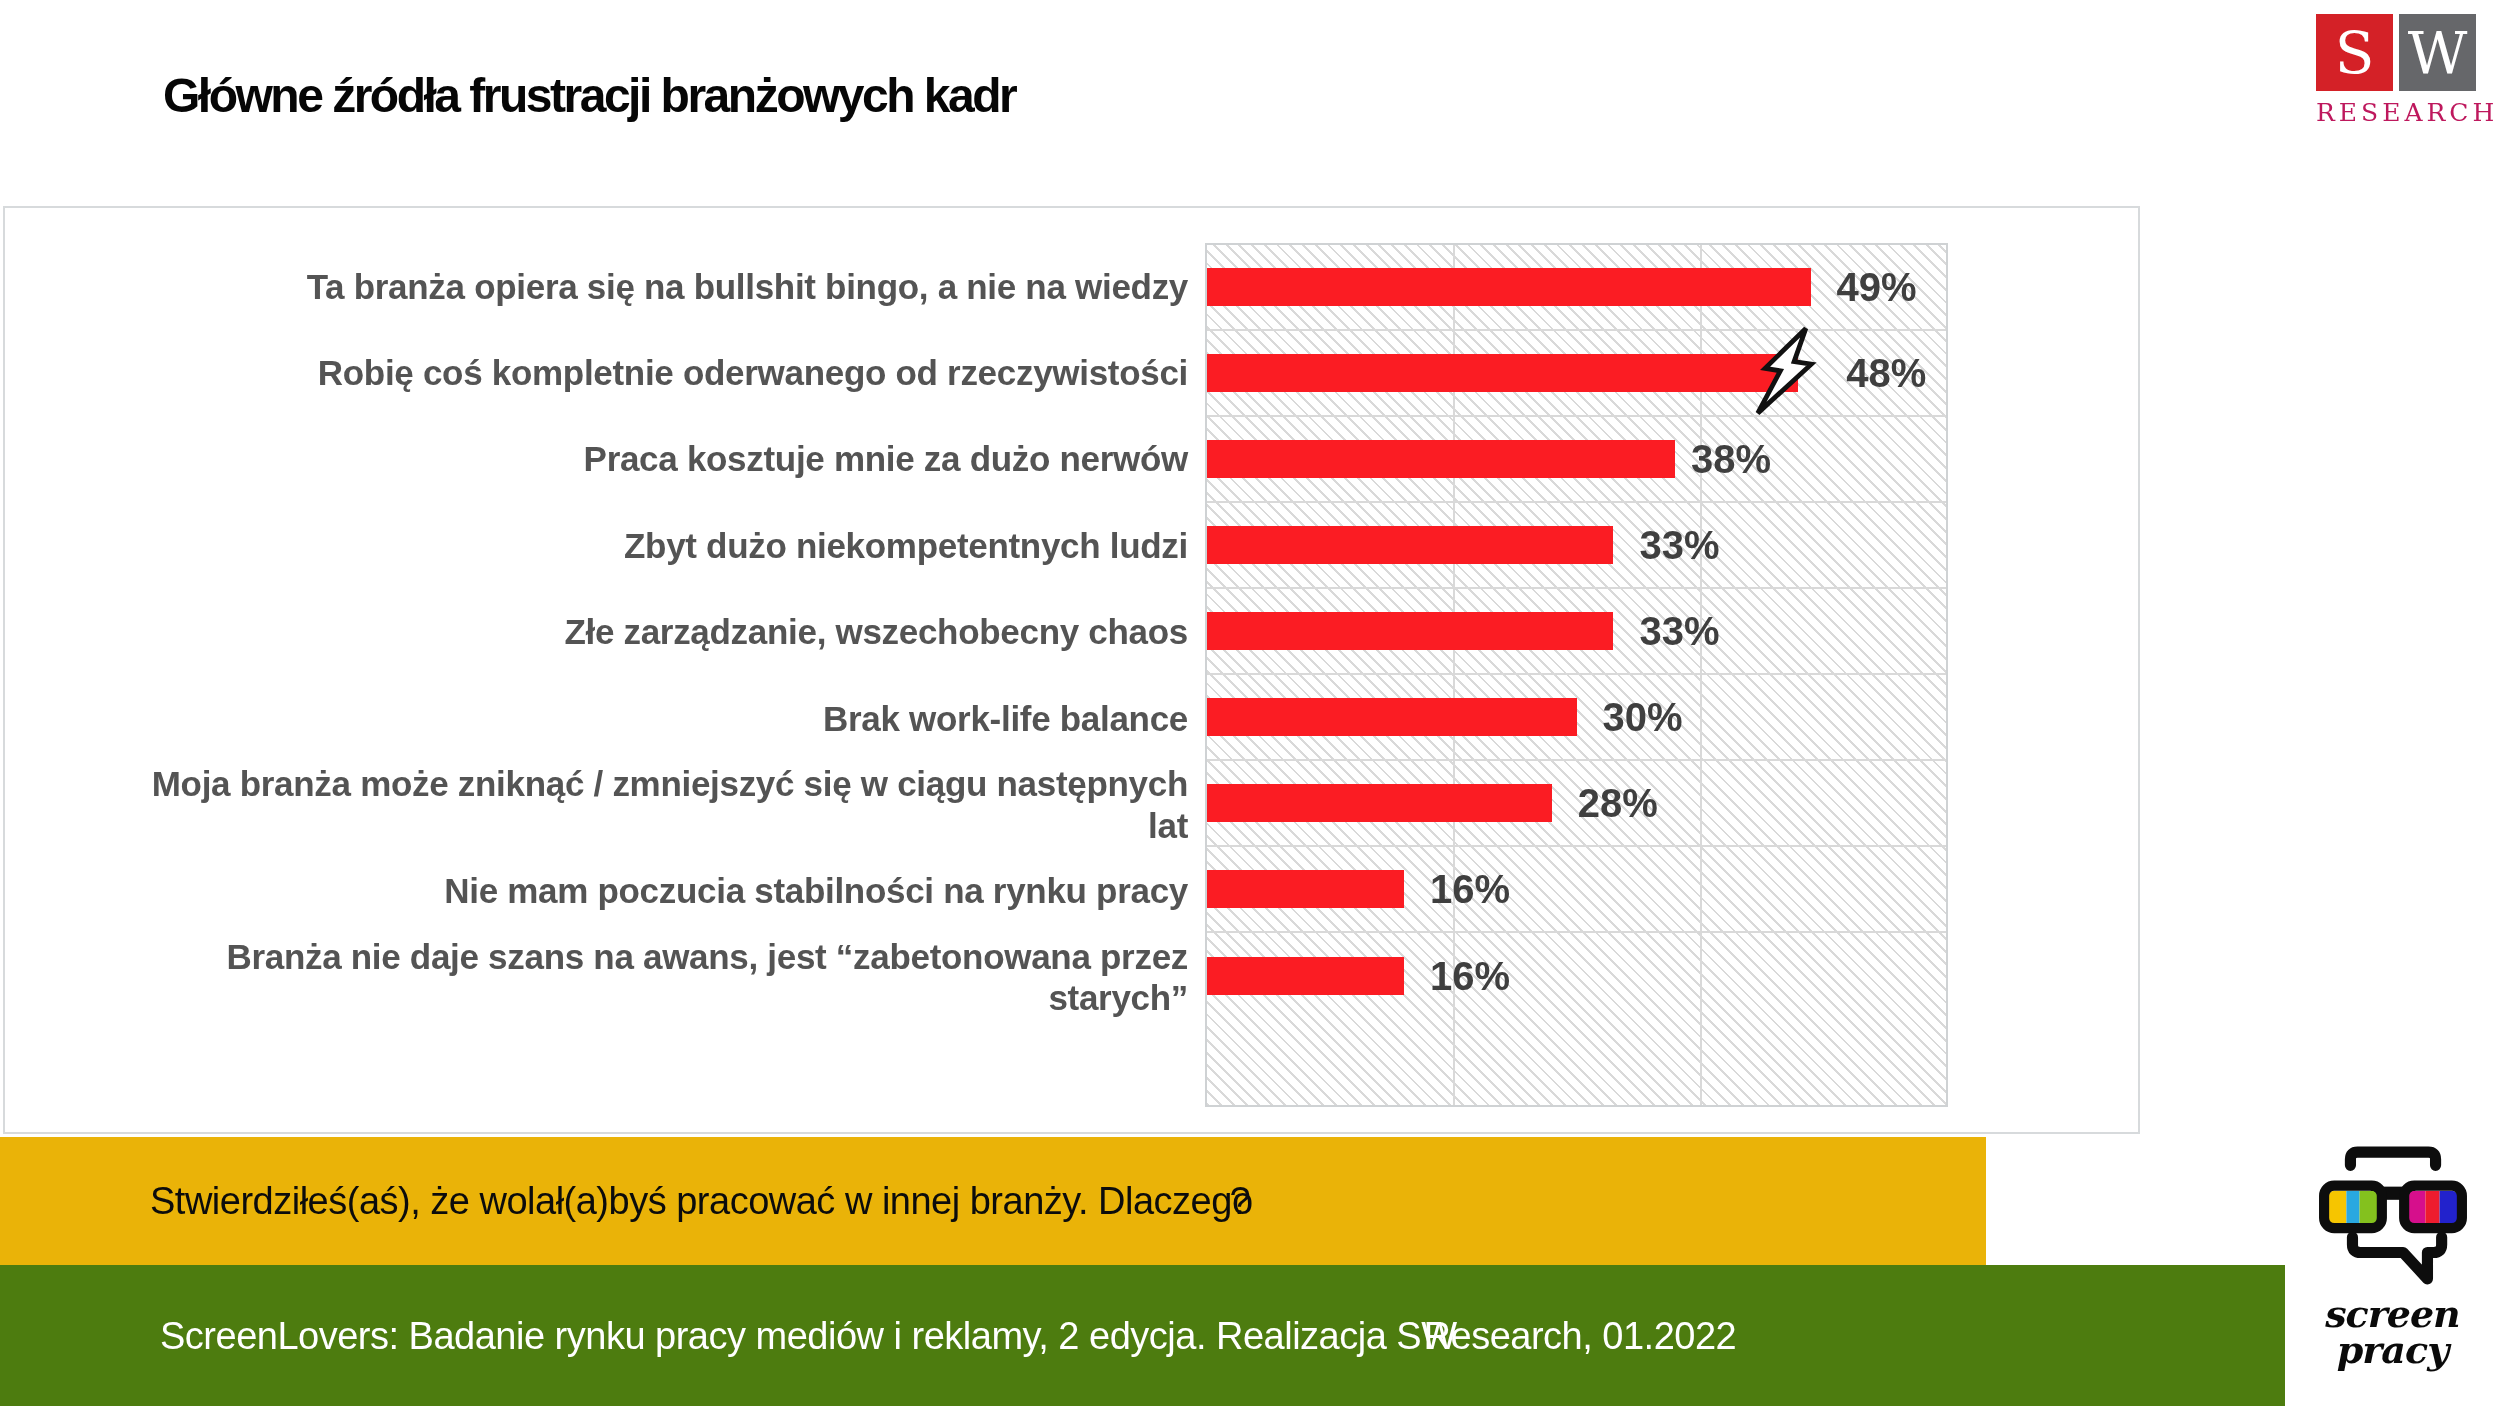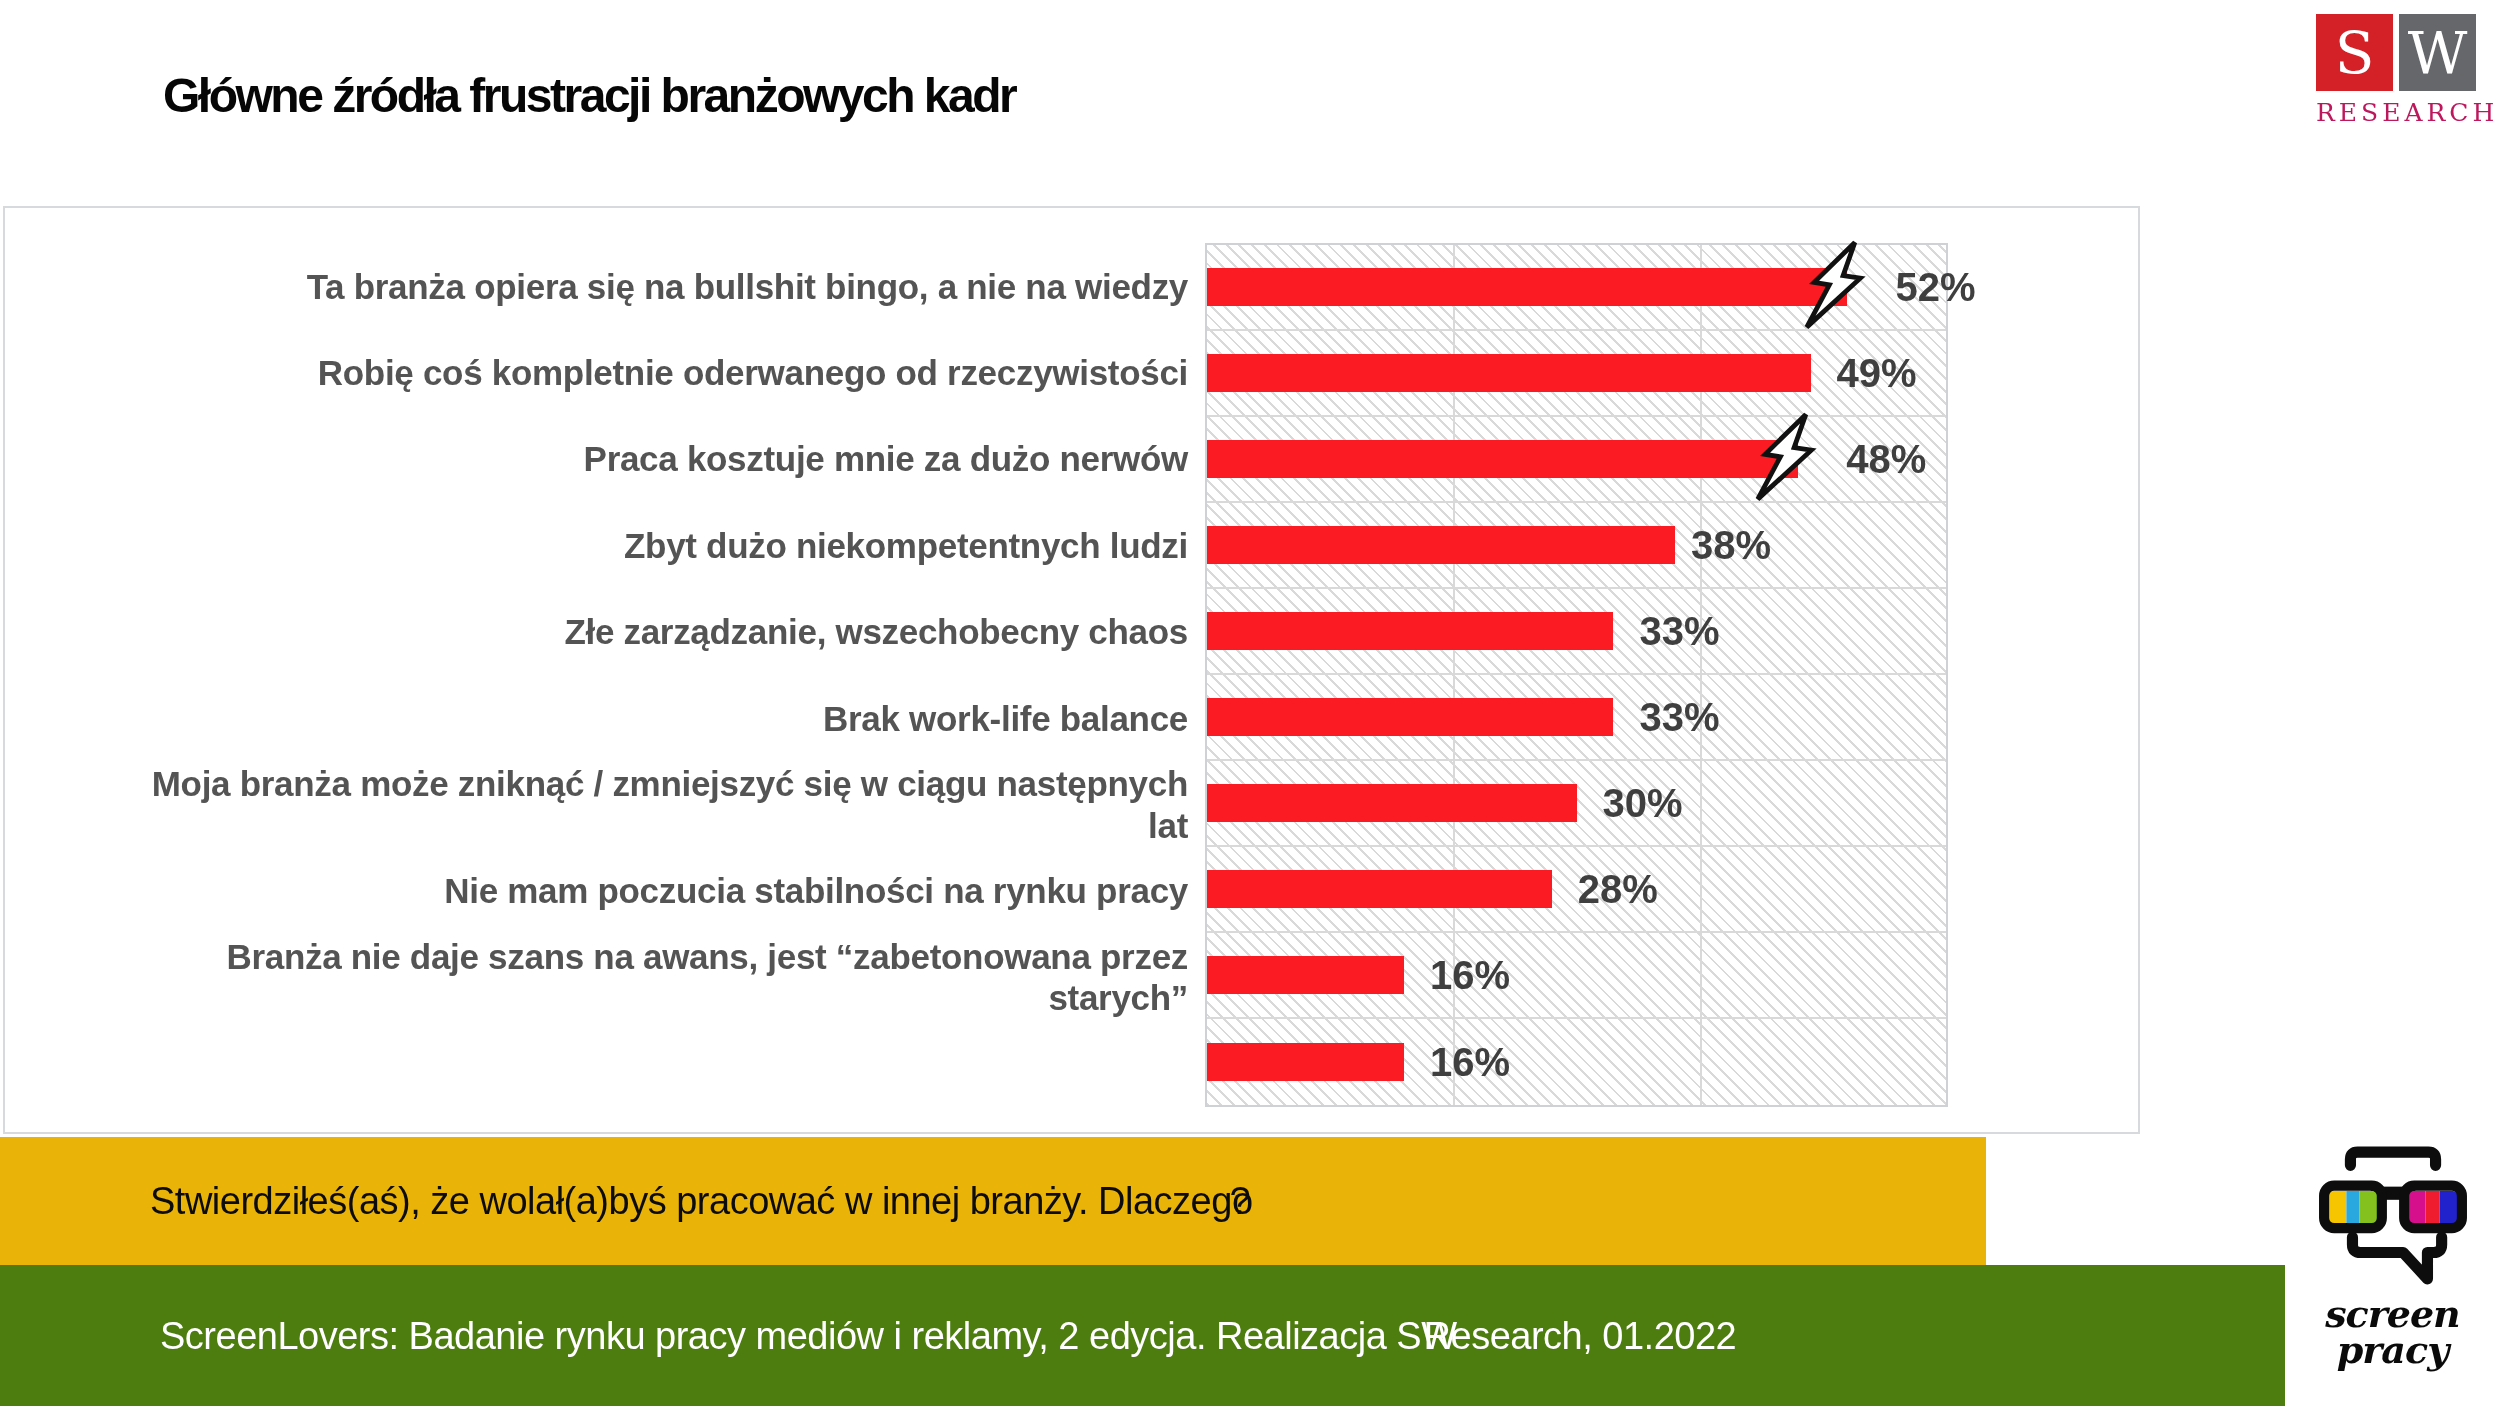--- a/index.html
+++ b/index.html
@@ -109,27 +109,20 @@
       <div class="cat-row">
         <div class="cat-label">Branża nie daje szans na awans, jest “zabetonowana przez starych”</div>
       </div>
     </div>
 
   <div class="plot">
     <div class="vline v1"></div>
     <div class="vline v2"></div>
     <div class="rows" id="rows">
         <div class="bar-row">
-          <div class="bar" style="width: 640.467px; background: rgb(251, 28, 35);"></div>
-          <div class="bolt" style="left: 598.467px;"><svg width="62" height="92" viewBox="0 0 64 96">
-              <polygon points="50,3 9,46 25,48 3,93 57,40 39,38" fill="#ffffff" stroke="#111111" stroke-width="5"></polygon>
-            </svg></div>
-          <div class="val" style="left: 688.467px; color: rgb(63, 63, 63);">52%</div>
-        </div>
-        <div class="bar-row">
           <div class="bar" style="width: 603.517px; background: rgb(251, 28, 35);"></div>
           <div class="val" style="left: 629.517px; color: rgb(63, 63, 63);">49%</div>
         </div>
         <div class="bar-row">
           <div class="bar" style="width: 591.2px; background: rgb(251, 28, 35);"></div>
           <div class="bolt" style="left: 549.2px;"><svg width="62" height="92" viewBox="0 0 64 96">
               <polygon points="50,3 9,46 25,48 3,93 57,40 39,38" fill="#ffffff" stroke="#111111" stroke-width="5"></polygon>
             </svg></div>
           <div class="val" style="left: 639.2px; color: rgb(63, 63, 63);">48%</div>
         </div>

